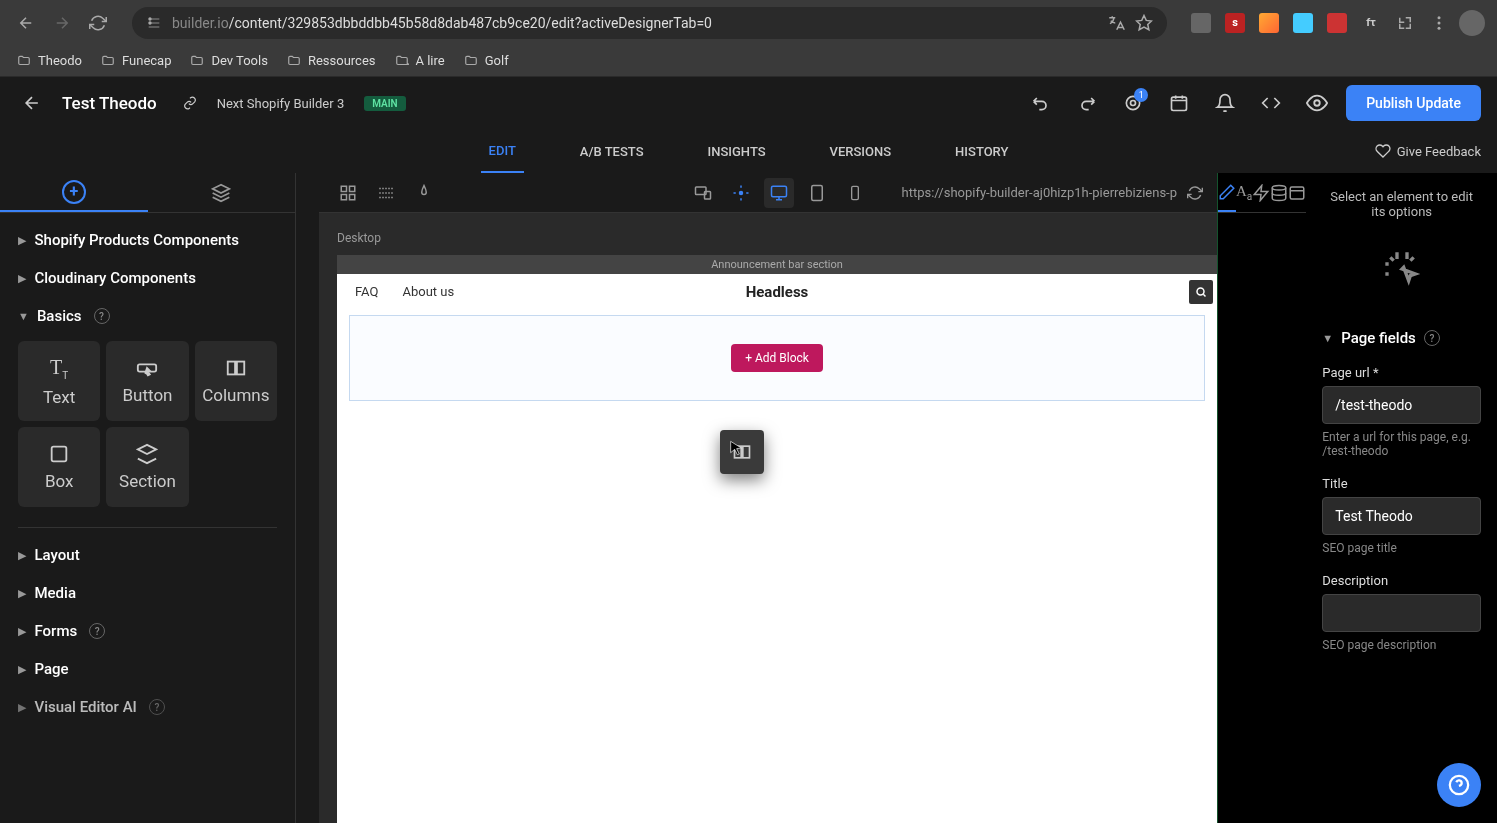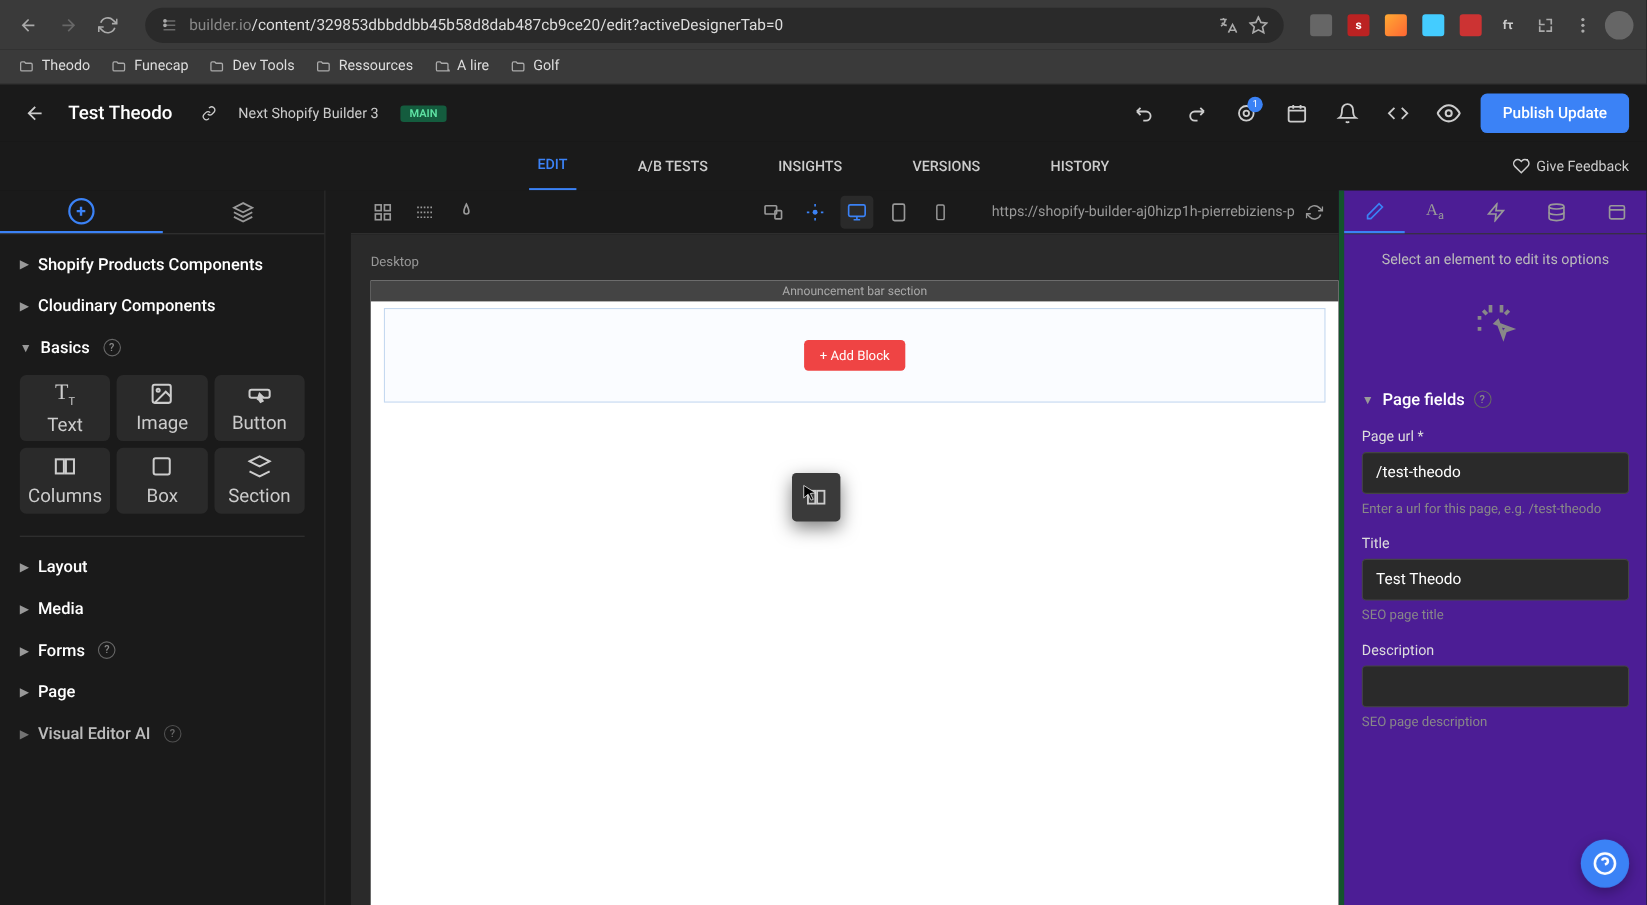--- a/index.html
+++ b/index.html
@@ -49,47 +49,47 @@
 .left-tab { flex: 1; display: flex; align-items: center; justify-content: center; cursor: pointer; color: #999; }
 .left-tab.active { border-bottom: 2px solid #3b82f6; }
 .left-tab.active .plus-icon { color: #3b82f6; }
 .plus-icon { width: 24px; height: 24px; border: 2px solid currentColor; border-radius: 50%; display: flex; align-items: center; justify-content: center; font-size: 16px; font-weight: bold; }
 .left-content { flex: 1; overflow-y: auto; padding: 8px 0; }
 .section-header { display: flex; align-items: center; gap: 8px; padding: 10px 18px; cursor: pointer; color: #fff; font-size: 15px; font-weight: 500; }
 .chevron { color: #999; font-size: 11px; }
 .section-header .help { width: 16px; height: 16px; border: 1px solid #666; border-radius: 50%; font-size: 10px; display: flex; align-items: center; justify-content: center; color: #888; margin-left: 4px; }
 .divider { height: 1px; background: #333; margin: 8px 18px; }
 .block-grid { display: grid; grid-template-columns: repeat(3, 1fr); gap: 6px; padding: 6px 18px 12px; }
-.block-item { background: #2a2a2a; border-radius: 6px; height: 60px; display: flex; flex-direction: column; align-items: center; justify-content: center; gap: 6px; cursor: grab; color: #ccc; }
+.block-item { background: #2a2a2a; border-radius: 6px; height: 80px; display: flex; flex-direction: column; align-items: center; justify-content: center; gap: 6px; cursor: grab; color: #ccc; }
 .block-item .bicon { font-size: 20px; }
 .block-item .blabel { font-size: 17px; }
 
 
 .canvas-area { flex: 1; background: #1a1a1a; display: flex; flex-direction: column; position: relative; padding-left: 23px; }
 .canvas-toolbar { height: 40px; display: flex; align-items: center; padding: 0 14px; gap: 12px; border-bottom: 1px solid #333; }
 .tb-group { display: flex; gap: 8px; }
 .tb-icon { width: 30px; height: 30px; display: flex; align-items: center; justify-content: center; color: #999; cursor: pointer; border-radius: 4px; }
 .tb-icon.active { background: #2a2a2a; color: #3b82f6; }
 .canvas-url { flex: 1; display: flex; align-items: center; gap: 10px; color: #999; font-size: 13px; margin-left: 20px; }
 .canvas-url-text { flex: 1; overflow: hidden; white-space: nowrap; text-overflow: ellipsis; }
 .canvas-stage { flex: 1; background: #2a2a2a; padding: 18px 0 0 18px; overflow: hidden; position: relative; }
 .stage-label { color: #999; font-size: 12px; margin-bottom: 10px; }
 .preview-frame { background: #fff; border-radius: 0; position: relative; height: 100%; }
 .announcement-bar { background: #444; color: #aaa; font-size: 11px; text-align: center; padding: 3px 0; }
 .preview-header { display: flex; align-items: center; padding: 10px 18px; background: #fff; position: relative; }
 .preview-nav { display: flex; gap: 24px; font-size: 13px; color: #333; }
 .preview-brand { position: absolute; left: 50%; transform: translateX(-50%); font-weight: bold; font-size: 15px; color: #222; }
 .preview-search { position: absolute; right: 4px; width: 24px; height: 24px; background: #333; color: #fff; display: flex; align-items: center; justify-content: center; border-radius: 2px; }
 .drop-zone { margin: 6px 12px; border: 1px solid #c5d9f0; background: #fafcff; height: 86px; display: flex; align-items: center; justify-content: center; }
-.add-block-btn { background: #ef4444; color: white; padding: 7px 14px; border-radius: 4px; font-size: 12px; cursor: pointer; border: none; }
+.add-block-btn { background: #be185d; color: white; padding: 7px 14px; border-radius: 4px; font-size: 12px; cursor: pointer; border: none; }
 .drag-preview { position: absolute; left: 720px; top: 430px; width: 44px; height: 44px; background: #3a3a3a; border-radius: 4px; display: flex; align-items: center; justify-content: center; box-shadow: 0 6px 16px rgba(0,0,0,0.5); color: #ccc; }
 .cursor-ptr { position: absolute; left: 728px; top: 440px; color: #000; z-index: 10; font-size: 16px; }
 
 
-.right-panel { width: 280px; background: #4c1d95; border-left: 5px solid #14532d; display: flex; flex-direction: column; }
+.right-panel { width: 280px; background: #000000; border-left: 1px solid #14532d; display: flex; flex-direction: row; }
 .right-tabs { height: 40px; display: flex; border-bottom: 1px solid #333; }
 .right-tab { flex: 1; display: flex; align-items: center; justify-content: center; color: #999; cursor: pointer; }
 .right-tab.active { border-bottom: 2px solid #3b82f6; color: #3b82f6; }
 .right-content { flex: 1; padding: 16px; overflow-y: auto; }
 .placeholder-msg { text-align: center; color: #bbb; font-size: 13px; margin-bottom: 30px; }
 .placeholder-icon { margin: 18px auto 40px; width: 40px; height: 40px; color: #888; }
 .field-section-header { display: flex; align-items: center; gap: 8px; font-size: 15px; font-weight: 500; color: #fff; margin-bottom: 18px; }
 .field-label { font-size: 13px; color: #ddd; margin-bottom: 6px; display: block; }
 .field-input { width: 100%; background: #2a2a2a; border: 1px solid #444; border-radius: 4px; padding: 10px 12px; color: #fff; font-size: 14px; }
 .field-hint { font-size: 12px; color: #888; margin-top: 6px; margin-bottom: 18px; }
@@ -311,28 +311,20 @@
           <span>Basics</span>
           <span class="help">?</span>
         </div>
       <div class="block-grid">
         <div class="block-item">
             <span class="bicon" style="font-family:serif">T<sub style="font-size:10px">T</sub></span>
             <span class="blabel">Text</span>
           </div>
         <div class="block-item">
             <svg class="bicon" width="22" height="22" viewBox="0 0 24 24" fill="none" stroke="currentColor" stroke-width="2">
-              <rect x="3" y="3" width="18" height="18" rx="2"></rect>
-              <circle cx="8.5" cy="8.5" r="1.5"></circle>
-              <path d="M21 15l-5-5L5 21"></path>
-            </svg>
-            <span class="blabel">Image</span>
-          </div>
-        <div class="block-item">
-            <svg class="bicon" width="22" height="22" viewBox="0 0 24 24" fill="none" stroke="currentColor" stroke-width="2">
               <rect x="2" y="8" width="20" height="8" rx="2"></rect>
               <path d="M12 12l-2 6 1-1 2 3 2-1-2-3 2-1z" fill="currentColor"></path>
             </svg>
             <span class="blabel">Button</span>
           </div>
         <div class="block-item">
             <svg class="bicon" width="22" height="22" viewBox="0 0 24 24" fill="none" stroke="currentColor" stroke-width="2">
               <rect x="3" y="5" width="8" height="14"></rect>
               <rect x="13" y="5" width="8" height="14"></rect>
             </svg>
@@ -438,20 +430,33 @@
         <svg width="16" height="16" viewBox="0 0 24 24" fill="none" stroke="currentColor" stroke-width="2">
             <path d="M23 4v6h-6M1 20v-6h6"></path>
             <path d="M3.51 9a9 9 0 0114.85-3.36L23 10M1 14l4.64 4.36A9 9 0 0020.49 15"></path>
           </svg>
       </div>
     </div>
     <div class="canvas-stage">
       <div class="stage-label">Desktop</div>
       <div class="preview-frame">
         <div class="announcement-bar">Announcement bar section</div>
+        <div class="preview-header">
+          <div class="preview-nav">
+            <span>FAQ</span>
+            <span>About us</span>
+          </div>
+          <div class="preview-brand">Headless</div>
+          <div class="preview-search">
+              <svg width="12" height="12" viewBox="0 0 24 24" fill="none" stroke="currentColor" stroke-width="3">
+                <circle cx="11" cy="11" r="7"></circle>
+                <path d="M21 21l-4.35-4.35"></path>
+              </svg>
+            </div>
+        </div>
         <div class="drop-zone">
           <button class="add-block-btn">+ Add Block</button>
         </div>
       </div>
     </div>
   </div>
 
   <div class="right-panel">
     <div class="right-tabs">
       <div class="right-tab active">

